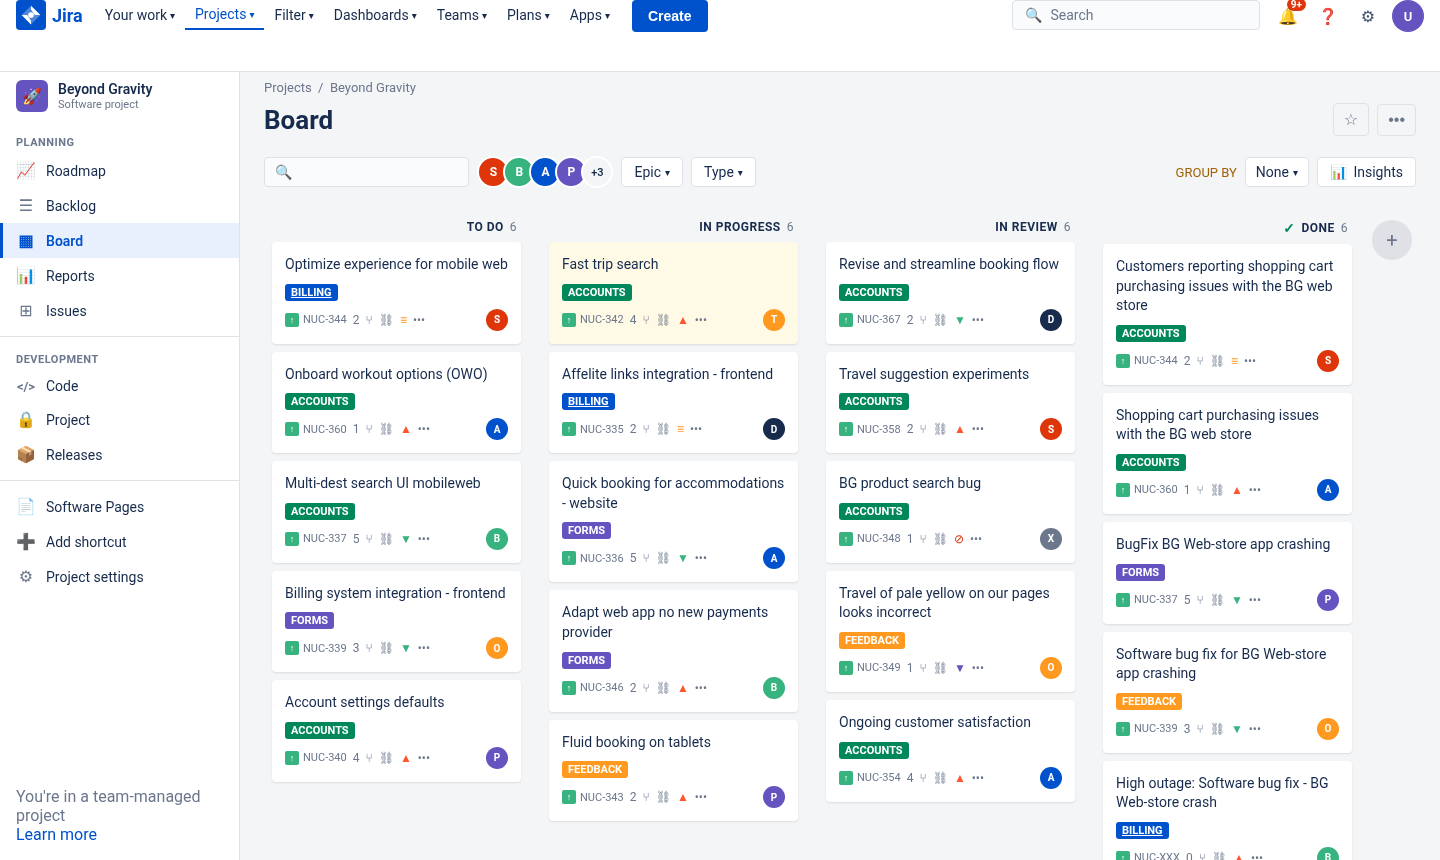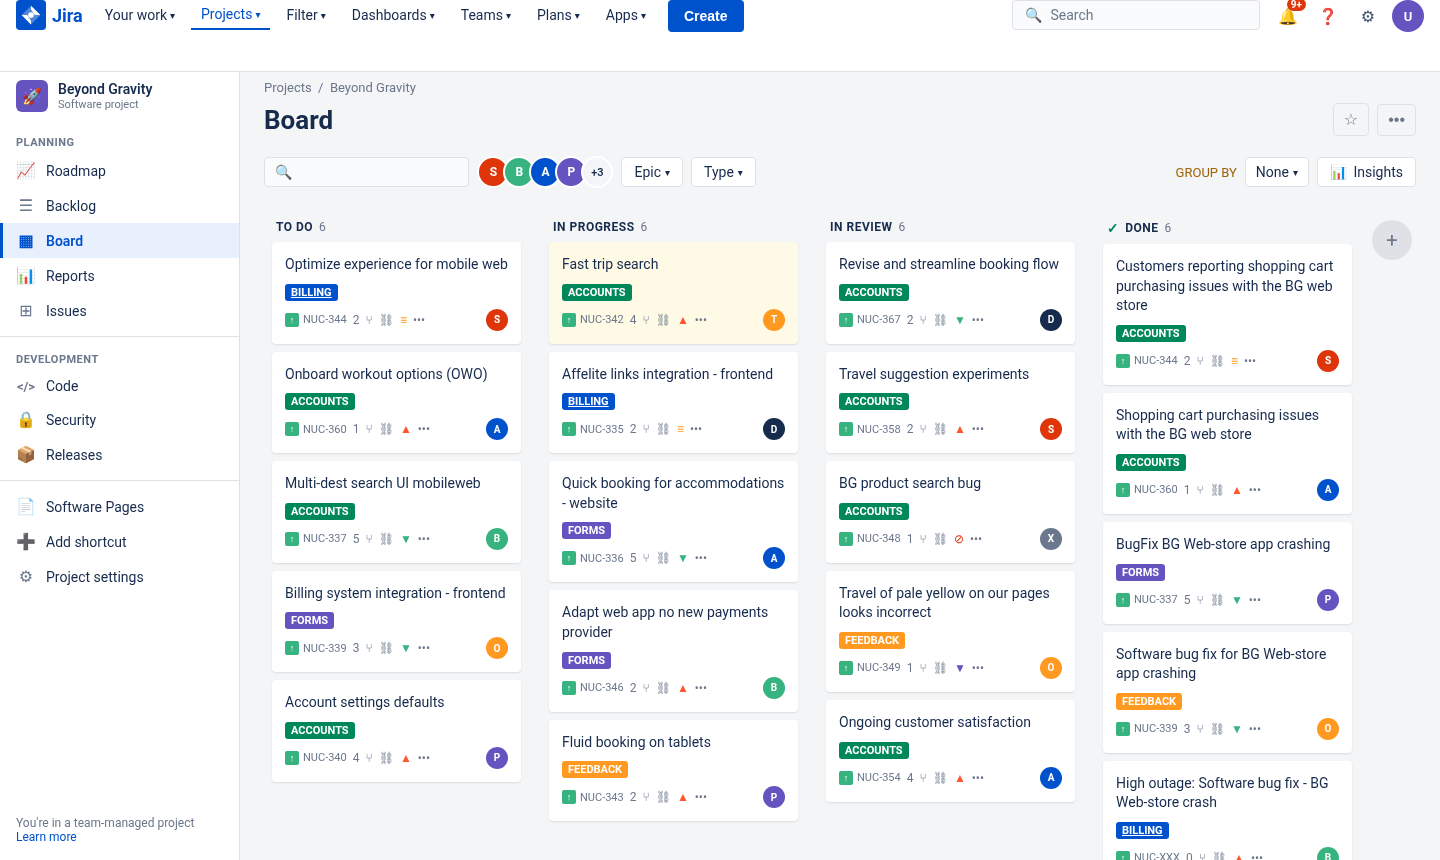--- a/index.html
+++ b/index.html
@@ -2,21 +2,21 @@
 <html><head>
   <meta charset="utf-8">
   <style>
     * { box-sizing: border-box; margin: 0; padding: 0; }
     body { font-family: -apple-system, BlinkMacSystemFont, 'Segoe UI', Roboto, sans-serif; font-size: 14px; background: #f4f5f7; color: #172b4d; overflow: hidden; }
 
     
     .topnav { display: flex; align-items: flex-start; background: #fff; height: 72px; padding: 0 16px; border-bottom: 1px solid #dfe1e6; position: fixed; top: 0; left: 0; right: 0; z-index: 100; gap: 4px; }
     .topnav-logo { display: flex; align-items: center; gap: 6px; margin-right: 8px; cursor: pointer; }
     .topnav-logo-icon { width: 30px; height: 30px; }
-    .topnav-nav { display: flex; align-items: center; gap: 6px; }
+    .topnav-nav { display: flex; align-items: center; gap: 0; }
     .topnav-nav-item { padding: 6px 10px; border-radius: 4px; cursor: pointer; color: #172b4d; font-size: 14px; font-weight: 400; display: flex; align-items: center; gap: 3px; }
     .topnav-nav-item.active { color: #0052cc; border-bottom: 2px solid #0052cc; border-radius: 0; }
     .topnav-create { background: #0052cc; color: #fff; border: none; border-radius: 4px; padding: 8px 16px; font-size: 14px; font-weight: 600; cursor: pointer; margin-left: 8px; }
     .topnav-spacer { flex: 1; }
     .topnav-search { display: flex; align-items: center; border: 1px solid #dfe1e6; border-radius: 4px; padding: 6px 12px; gap: 8px; width: 248px; background: #fafbfc; cursor: text; }
     .topnav-search-text { color: #6b778c; font-size: 14px; }
     .topnav-icons { display: flex; align-items: center; gap: 8px; margin-left: 8px; }
     .topnav-icon { width: 32px; height: 32px; border-radius: 50%; display: flex; align-items: center; justify-content: center; cursor: pointer; color: #42526e; font-size: 16px; position: relative; }
     .notif-badge { position: absolute; top: -2px; right: -2px; background: #de350b; color: #fff; border-radius: 10px; font-size: 10px; font-weight: 700; padding: 1px 4px; min-width: 16px; text-align: center; }
     .topnav-avatar { width: 32px; height: 32px; border-radius: 50%; background: #6554c0; display: flex; align-items: center; justify-content: center; color: #fff; font-weight: 600; font-size: 13px; cursor: pointer; }
@@ -27,21 +27,21 @@
     .sidebar-project { display: flex; align-items: center; gap: 10px; padding: 8px 16px 16px; }
     .sidebar-project-icon { width: 32px; height: 32px; background: #6554c0; border-radius: 6px; display: flex; align-items: center; justify-content: center; color: #fff; font-size: 16px; }
     .sidebar-project-name { font-weight: 600; font-size: 14px; line-height: 1.2; }
     .sidebar-project-type { font-size: 11px; color: #6b778c; }
     .sidebar-section-label { font-size: 11px; font-weight: 700; color: #6b778c; padding: 8px 16px 4px; text-transform: uppercase; letter-spacing: 0.5px; }
     .sidebar-item { display: flex; align-items: center; gap: 10px; padding: 8px 16px; cursor: pointer; color: #172b4d; font-size: 14px; border-radius: 0; }
     .sidebar-item.active { background: #e8f0fe; color: #0052cc; border-left: 3px solid #0052cc; padding-left: 13px; font-weight: 600; }
     .sidebar-item-icon { font-size: 16px; color: #6b778c; width: 20px; text-align: center; flex-shrink: 0; }
     .sidebar-item.active .sidebar-item-icon { color: #0052cc; }
     .sidebar-divider { height: 1px; background: #dfe1e6; margin: 8px 0; }
-    .sidebar-bottom { padding: 16px; font-size: 12px; color: #6b778c; position: absolute; bottom: 0; left: 0; right: 0; }
+    .sidebar-bottom { padding: 16px; font-size: 16px; color: #6b778c; position: absolute; bottom: 0; left: 0; right: 0; }
     .sidebar-bottom a { color: #0052cc; text-decoration: none; }
 
     
     .main { margin-left: 240px; margin-top: 56px; padding: 24px; overflow-y: auto; height: calc(100vh - 56px); }
     .breadcrumb { font-size: 13px; color: #6b778c; margin-bottom: 8px; }
     .breadcrumb a { color: #6b778c; text-decoration: none; }
     .page-header { display: flex; align-items: center; justify-content: space-between; margin-bottom: 20px; }
     .page-title { font-size: 26px; font-weight: 700; color: #172b4d; }
     .page-actions { display: flex; align-items: center; gap: 8px; }
     .page-action-btn { background: none; border: 1px solid #dfe1e6; border-radius: 4px; padding: 6px 10px; cursor: pointer; color: #6b778c; font-size: 16px; }
@@ -56,21 +56,21 @@
     .avatar-more { background: #f4f5f7; color: #172b4d; font-size: 11px; font-weight: 600; }
     .filter-btn { display: flex; align-items: center; gap: 4px; padding: 6px 12px; border: 1px solid #dfe1e6; border-radius: 4px; cursor: pointer; font-size: 14px; background: #fff; }
     .toolbar-spacer { flex: 1; }
     .group-by { display: flex; align-items: center; gap: 8px; font-size: 13px; color: #a16207; }
     .group-select { display: flex; align-items: center; gap: 4px; border: 1px solid #dfe1e6; border-radius: 4px; padding: 6px 10px; cursor: pointer; background: #fff; font-size: 14px; }
     .insights-btn { display: flex; align-items: center; gap: 6px; padding: 6px 12px; border: 1px solid #dfe1e6; border-radius: 4px; cursor: pointer; background: #fff; font-size: 14px; color: #172b4d; }
 
     
     .board { display: flex; gap: 12px; overflow-x: auto; padding-bottom: 16px; align-items: flex-start; }
     .board-column { min-width: 265px; width: 265px; background: #f4f5f7; border-radius: 4px; flex-shrink: 0; }
-    .column-header { display: flex; align-items: center; justify-content: flex-start; padding: 12px 12px 8px; }
+    .column-header { display: flex; align-items: center; justify-content: flex-end; padding: 12px 12px 8px; }
     .column-title { font-size: 12px; font-weight: 700; text-transform: uppercase; letter-spacing: 0.5px; color: #172b4d; display: flex; align-items: center; gap: 6px; }
     .column-count { color: #6b778c; font-weight: 400; }
     .done-check { color: #00875a; font-size: 14px; }
     .column-cards { padding: 0 8px 8px; display: flex; flex-direction: column; gap: 8px; }
     .card { background: #fff; border-radius: 4px; padding: 12px; box-shadow: 0 1px 2px rgba(0,0,0,0.1); cursor: pointer; border: 1px solid transparent; }
     .card-title { font-size: 14px; font-weight: 400; color: #172b4d; margin-bottom: 8px; line-height: 1.4; }
     .card-tag { display: inline-block; padding: 2px 6px; border-radius: 3px; font-size: 11px; font-weight: 700; margin-bottom: 8px; }
     .tag-accounts { background: #00875a; color: #fff; }
     .tag-billing { background: #0052cc; color: #fff; text-decoration: underline; }
     .tag-forms { background: #6554c0; color: #fff; }
@@ -185,21 +185,21 @@
     <span>Issues</span>
   </div>
   <div class="sidebar-divider"></div>
   <div class="sidebar-section-label">DEVELOPMENT</div>
   <div class="sidebar-item">
     <span class="sidebar-item-icon" style="font-size:13px;font-weight:700;">&lt;/&gt;</span>
     <span>Code</span>
   </div>
   <div class="sidebar-item">
     <span class="sidebar-item-icon">🔒</span>
-    <span>Security</span>
+    <span>Project</span>
   </div>
   <div class="sidebar-item">
     <span class="sidebar-item-icon">📦</span>
     <span>Releases</span>
   </div>
   <div class="sidebar-divider"></div>
   <div class="sidebar-item">
     <span class="sidebar-item-icon">📄</span>
     <span>Software Pages</span>
   </div>

